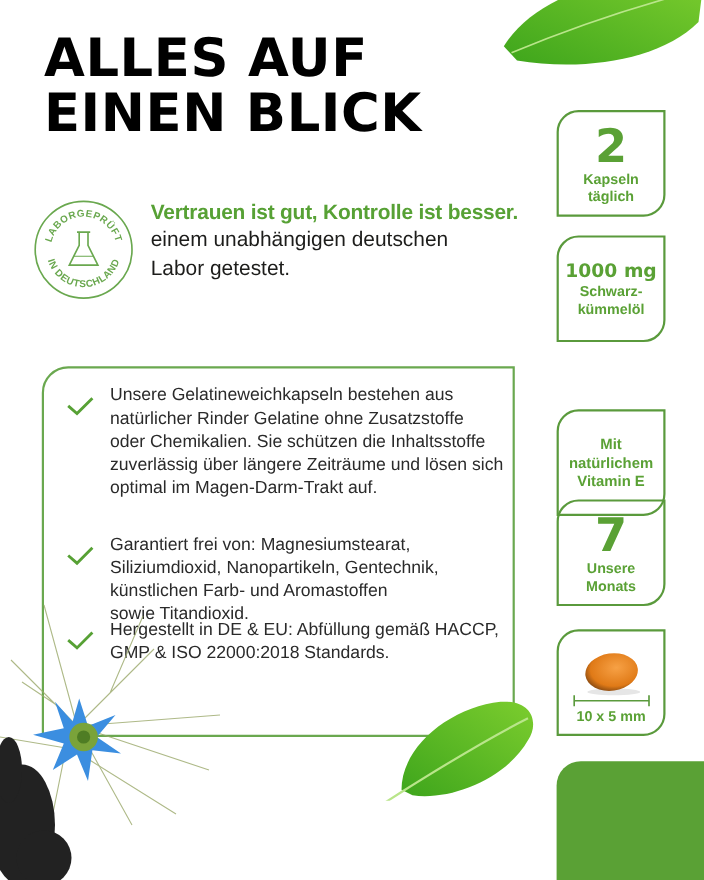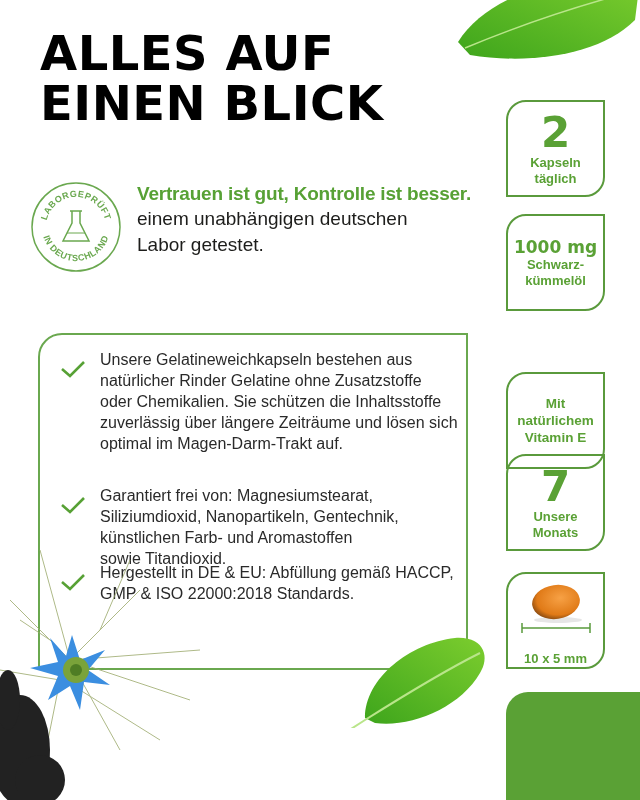--- a/index.html
+++ b/index.html
@@ -173,21 +173,21 @@
   <div class="lbl-lg">natürlichem</div>
   <div class="lbl-lg">Vitamin E</div>
 </div>
 
 <div class="stat" style="top:454px;">
   <div class="big">7</div>
   <div class="lbl">Unsere</div>
   <div class="lbl">Monats</div>
 </div>
 
-<div class="stat" style="top:572px; justify-content:space-between; padding-top:8px;">
+<div class="stat" style="top:572px; justify-content:center; padding-top:8px;">
   <svg width="80" height="52" viewBox="0 0 80 52">
     <defs>
       <radialGradient id="cap" cx="0.6" cy="0.4" r="0.7">
         <stop offset="0" stop-color="#f7a145"></stop>
         <stop offset="0.7" stop-color="#e07a17"></stop>
         <stop offset="1" stop-color="#6b3a10"></stop>
       </radialGradient>
     </defs>
     <ellipse cx="42" cy="38" rx="24" ry="3" fill="#e6e6e6"></ellipse>
     <ellipse cx="40" cy="20" rx="24" ry="17" fill="url(#cap)" transform="rotate(-8 40 20)"></ellipse>

